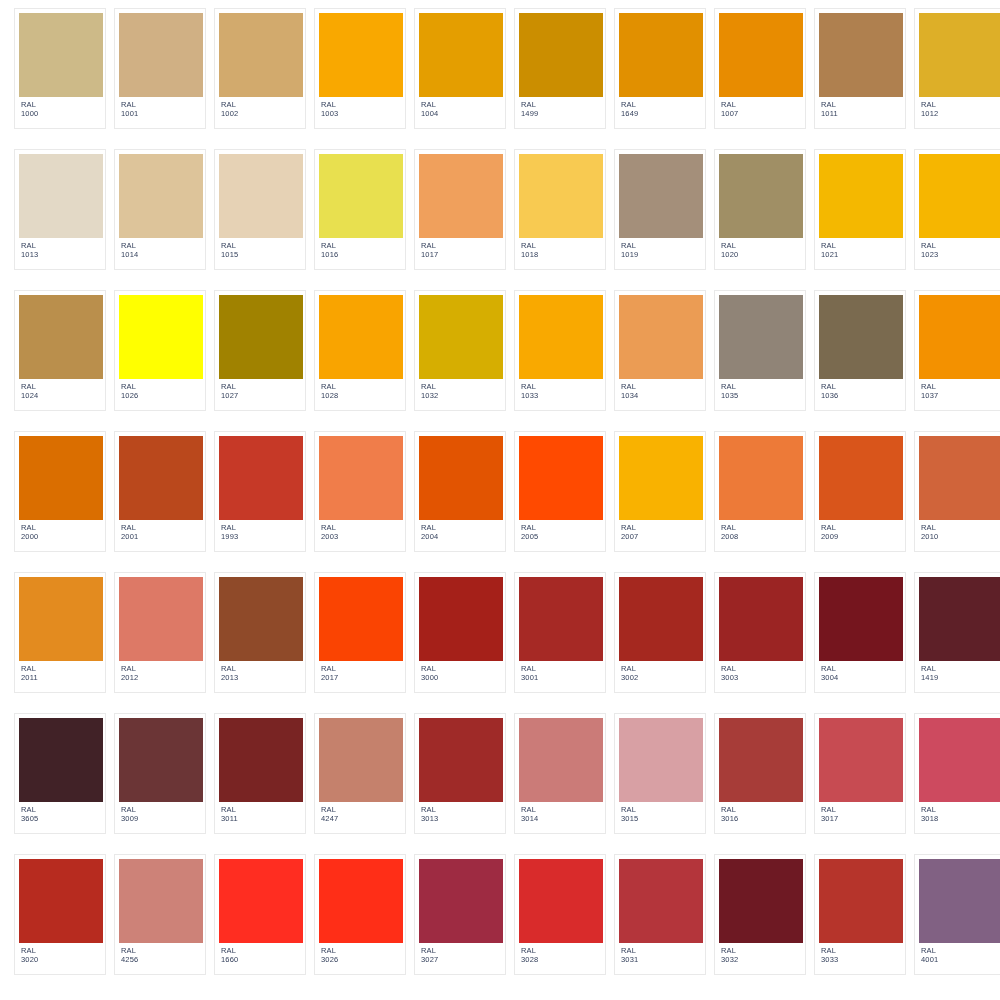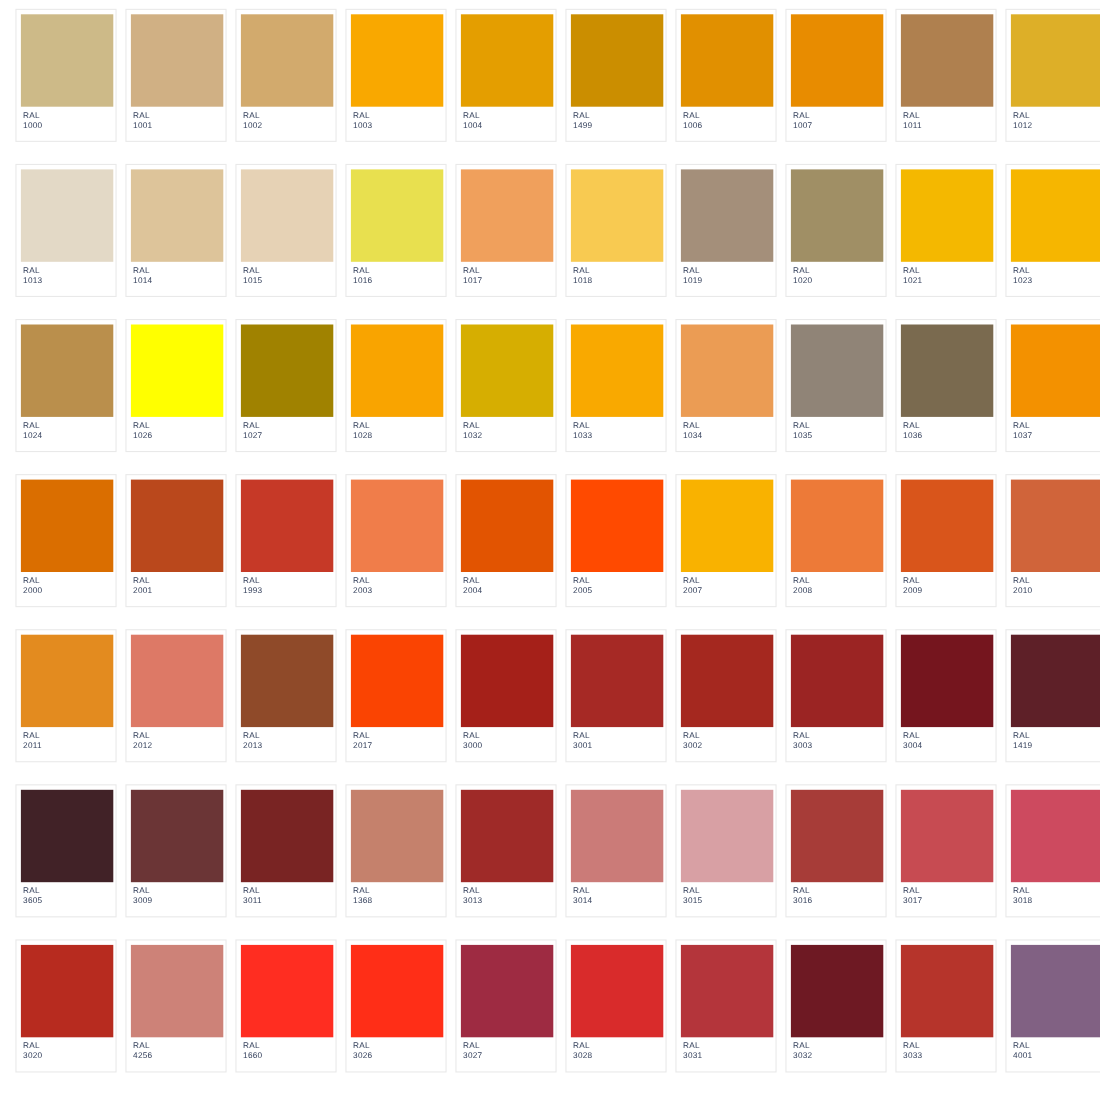--- a/index.html
+++ b/index.html
@@ -107,21 +107,21 @@
         <div class="swatch-color" style="background-color: rgb(203, 142, 0);"></div>
         <div class="swatch-label">
           <span class="lbl-prefix">RAL</span>
           <span class="lbl-code">1499</span>
         </div>
       </div>
       <div class="swatch-card">
         <div class="swatch-color" style="background-color: rgb(225, 144, 0);"></div>
         <div class="swatch-label">
           <span class="lbl-prefix">RAL</span>
-          <span class="lbl-code">1006</span>
+          <span class="lbl-code">1649</span>
         </div>
       </div>
       <div class="swatch-card">
         <div class="swatch-color" style="background-color: rgb(232, 140, 0);"></div>
         <div class="swatch-label">
           <span class="lbl-prefix">RAL</span>
           <span class="lbl-code">1007</span>
         </div>
       </div>
       <div class="swatch-card">
@@ -436,21 +436,21 @@
         <div class="swatch-color" style="background-color: rgb(121, 36, 35);"></div>
         <div class="swatch-label">
           <span class="lbl-prefix">RAL</span>
           <span class="lbl-code">3011</span>
         </div>
       </div>
       <div class="swatch-card">
         <div class="swatch-color" style="background-color: rgb(197, 129, 108);"></div>
         <div class="swatch-label">
           <span class="lbl-prefix">RAL</span>
-          <span class="lbl-code">1368</span>
+          <span class="lbl-code">4247</span>
         </div>
       </div>
       <div class="swatch-card">
         <div class="swatch-color" style="background-color: rgb(159, 42, 40);"></div>
         <div class="swatch-label">
           <span class="lbl-prefix">RAL</span>
           <span class="lbl-code">3013</span>
         </div>
       </div>
       <div class="swatch-card">

